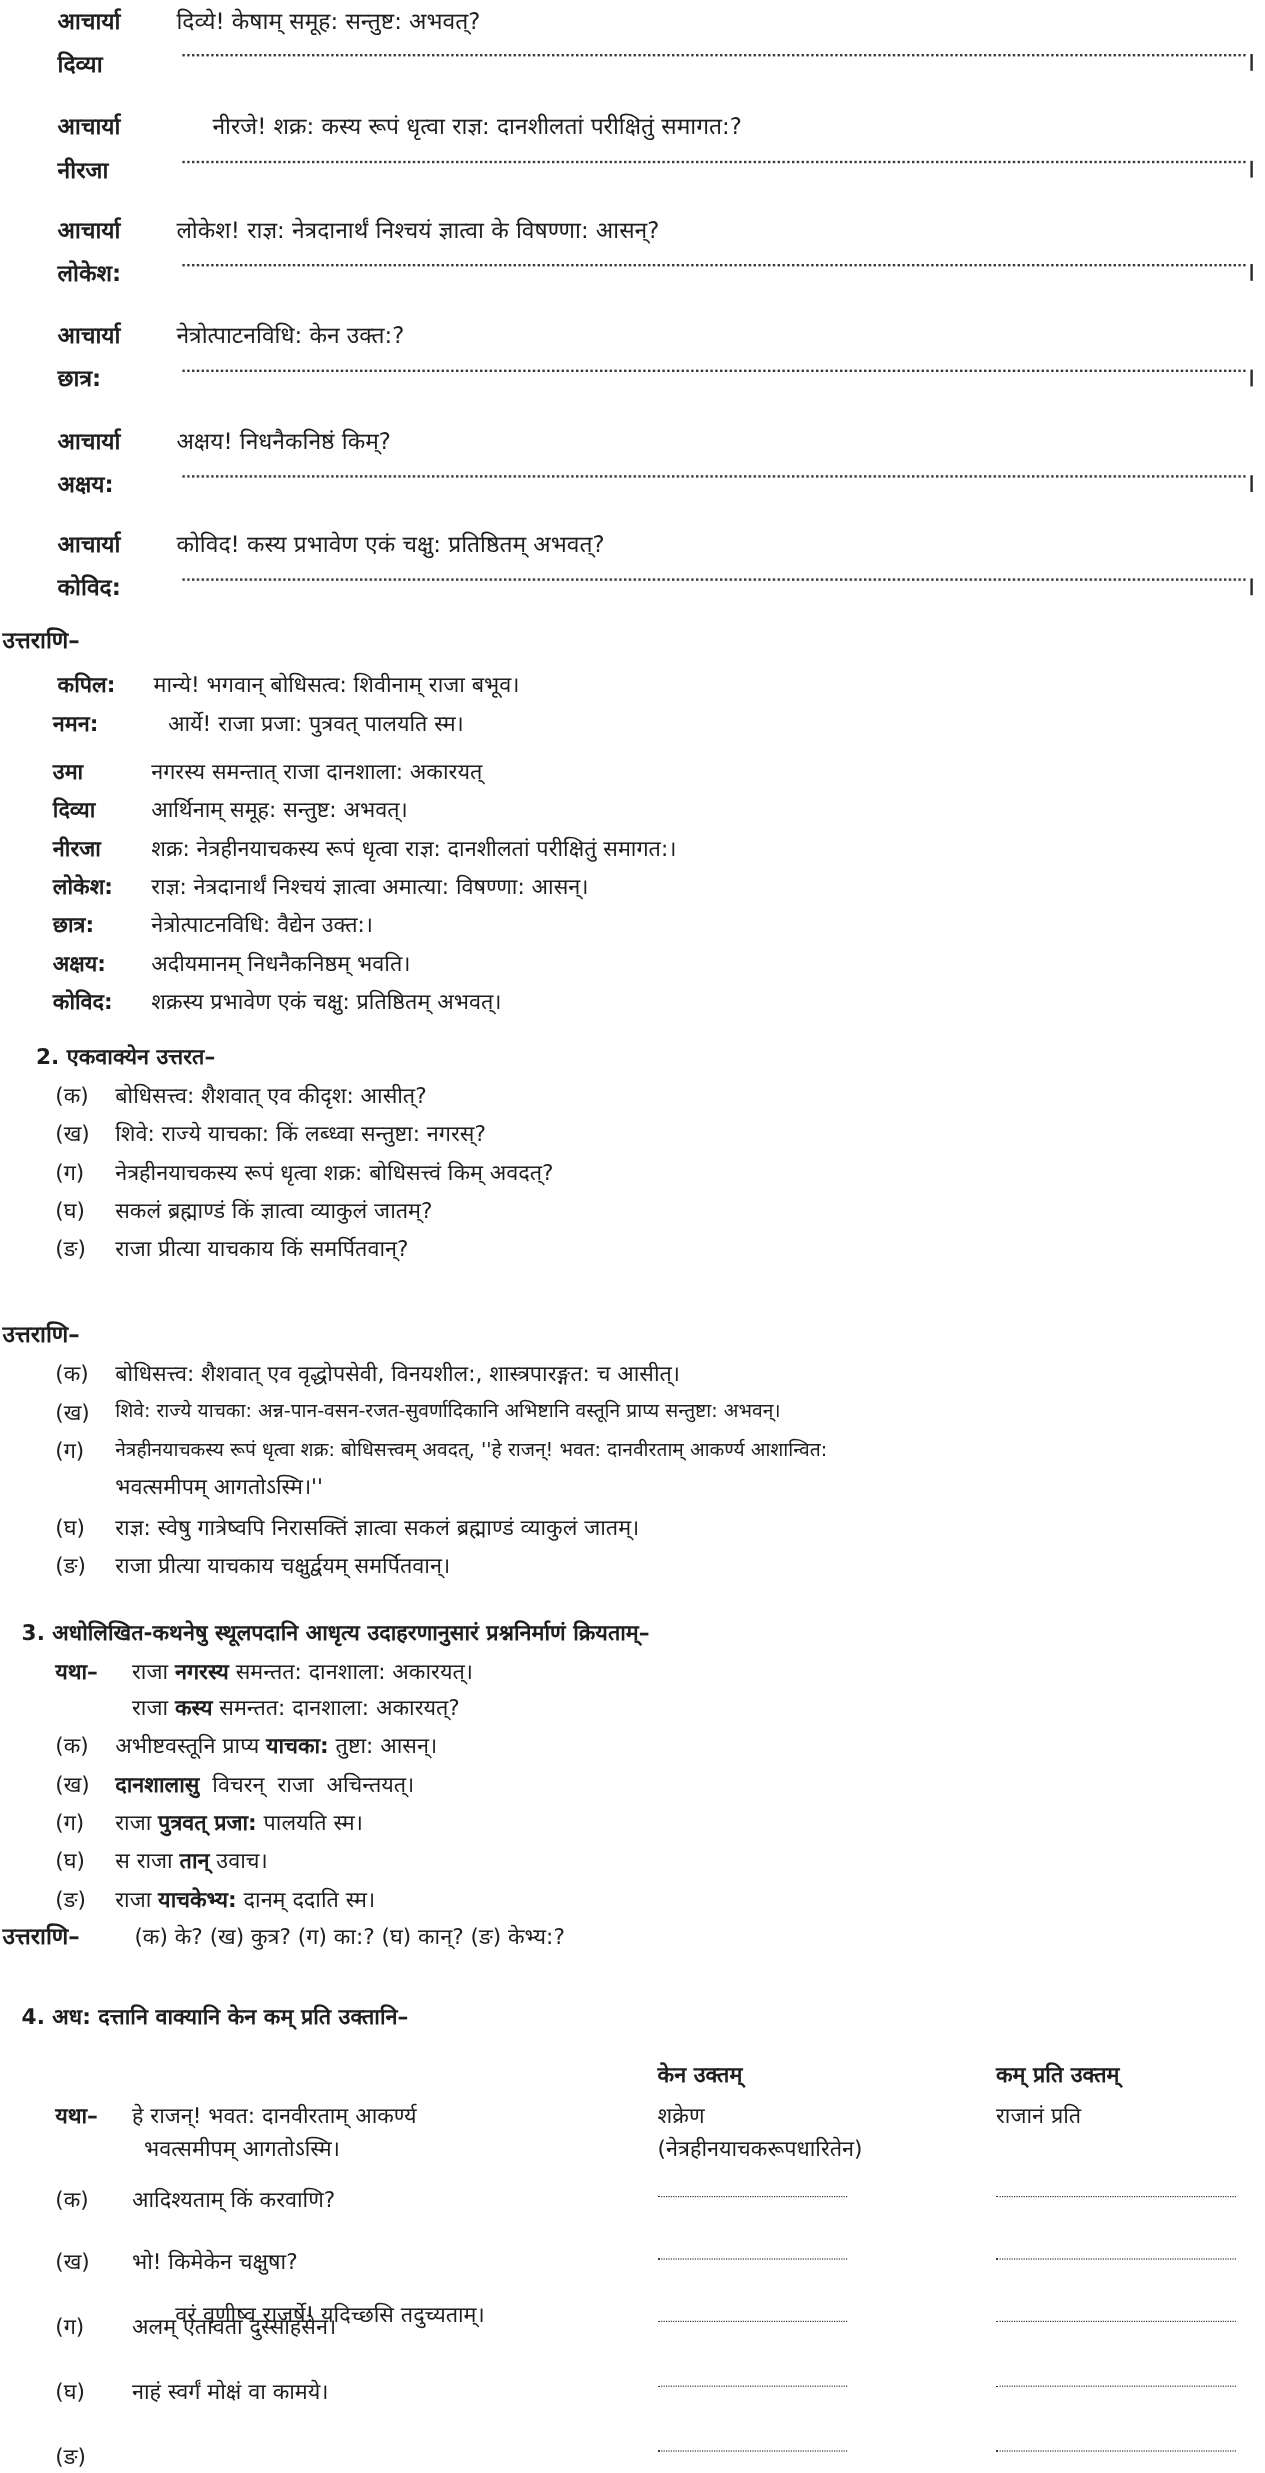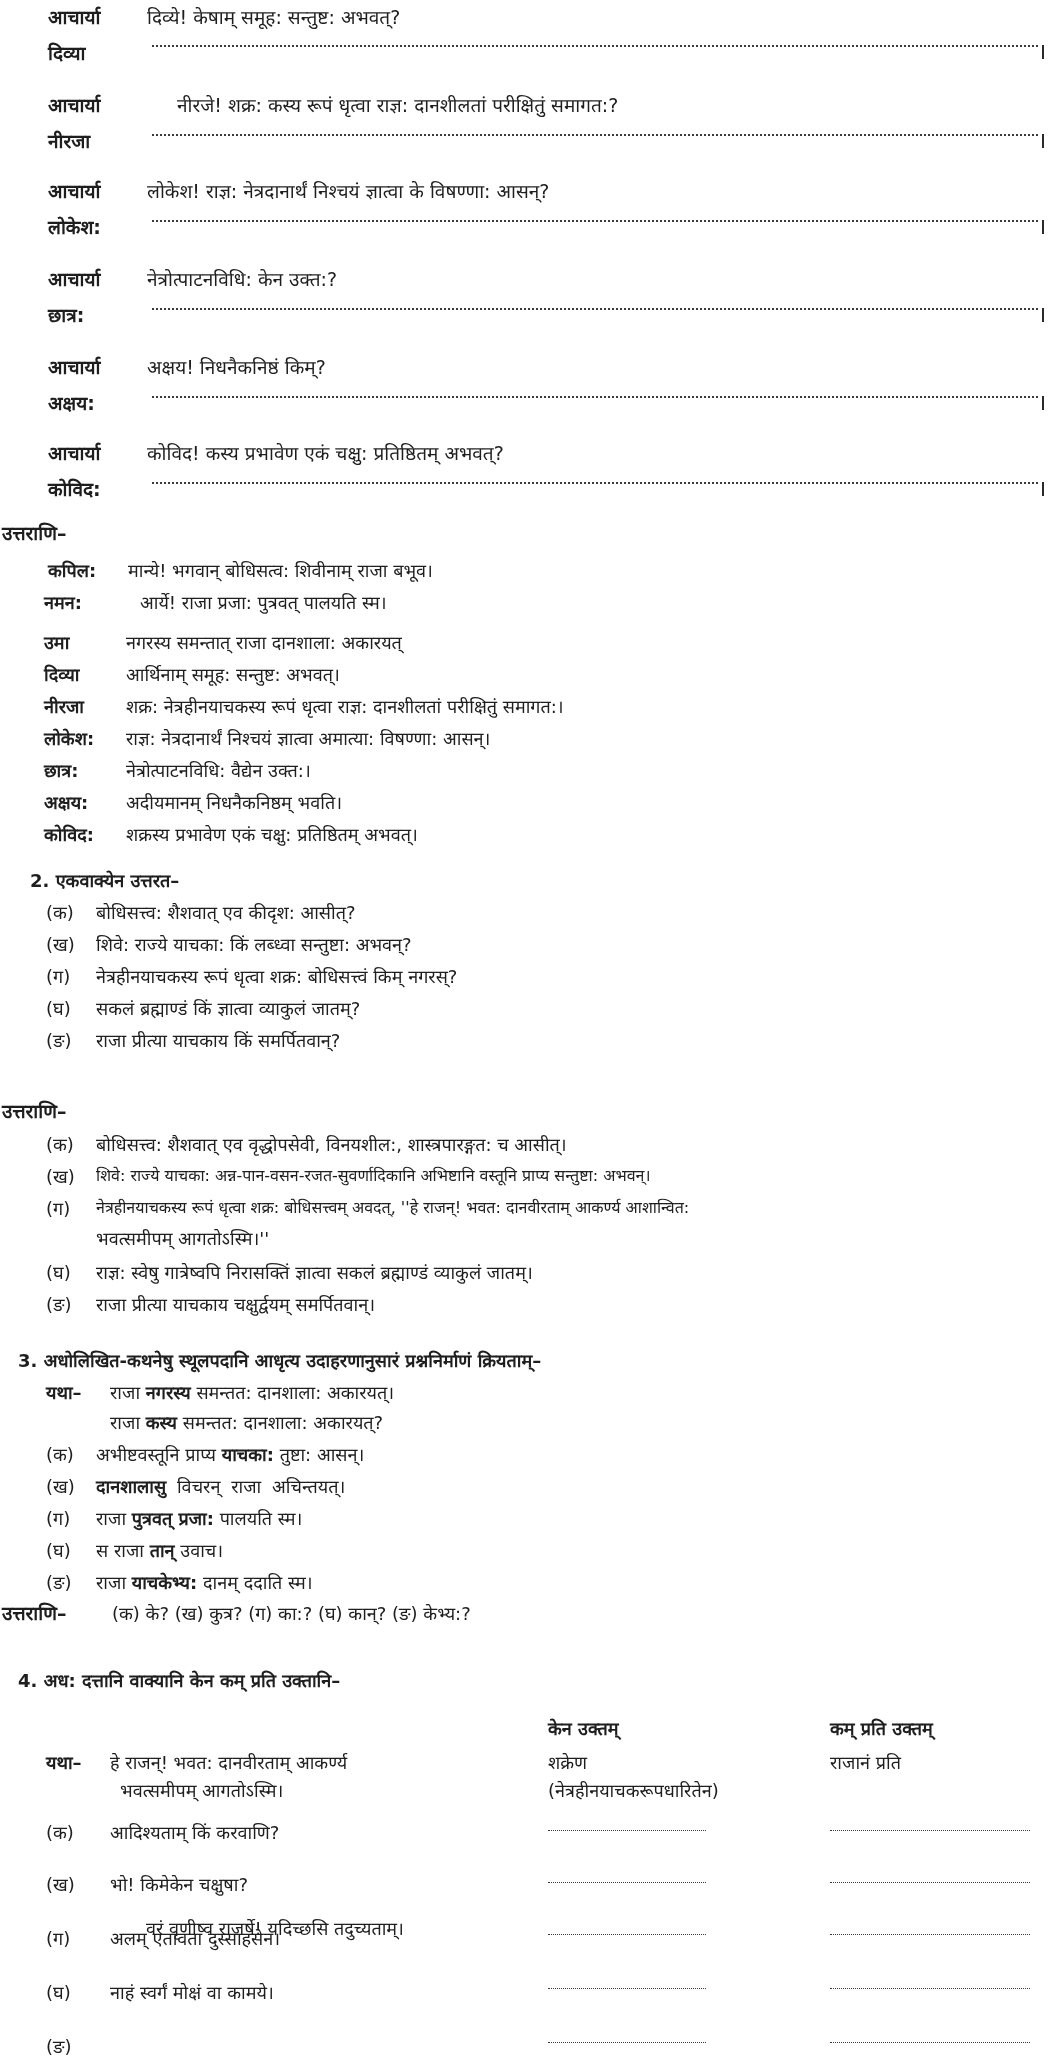--- a/index.html
+++ b/index.html
@@ -91,23 +91,23 @@
   <span class="abs lbl sm" style="left:44px;top:822px;">कोविद:</span>
   <span class="abs sm" style="left:126px;top:822px;">शक्रस्य प्रभावेण एकं चक्षु: प्रतिष्ठितम् अभवत्।</span>
 </div>
 
 <div>
   <span class="abs b sm" style="left:18px;top:868px;margin-left:12px;">2. एकवाक्येन उत्तरत–</span>
 
   <span class="abs sm" style="left:46px;top:900px;">(क)</span>
   <span class="abs sm" style="left:96px;top:900px;">बोधिसत्त्व: शैशवात् एव कीदृश: आसीत्?</span>
   <span class="abs sm" style="left:46px;top:932px;">(ख)</span>
-  <span class="abs sm" style="left:96px;top:932px;">शिवे: राज्ये याचका: किं लब्ध्वा सन्तुष्टा: अभवन्?</span>
+  <span class="abs sm" style="left:96px;top:932px;">शिवे: राज्ये याचका: किं लब्ध्वा सन्तुष्टा: नगरस्?</span>
   <span class="abs sm" style="left:46px;top:964px;">(ग)</span>
-  <span class="abs sm" style="left:96px;top:964px;">नेत्रहीनयाचकस्य रूपं धृत्वा शक्र: बोधिसत्त्वं किम् नगरस्?</span>
+  <span class="abs sm" style="left:96px;top:964px;">नेत्रहीनयाचकस्य रूपं धृत्वा शक्र: बोधिसत्त्वं किम् अवदत्?</span>
   <span class="abs sm" style="left:46px;top:996px;">(घ)</span>
   <span class="abs sm" style="left:96px;top:996px;">सकलं ब्रह्माण्डं किं ज्ञात्वा व्याकुलं जातम्?</span>
   <span class="abs sm" style="left:46px;top:1028px;">(ङ)</span>
   <span class="abs sm" style="left:96px;top:1028px;">राजा प्रीत्या याचकाय किं समर्पितवान्?</span>
 
   <span class="abs b" style="left:2px;top:1098px;">उत्तराणि–</span>
 
   <span class="abs sm" style="left:46px;top:1132px;">(क)</span>
   <span class="abs sm" style="left:96px;top:1132px;">बोधिसत्त्व: शैशवात् एव वृद्धोपसेवी, विनयशील:, शास्त्रपारङ्गत: च आसीत्।</span>
   <span class="abs sm" style="left:46px;top:1164px;">(ख)</span>

